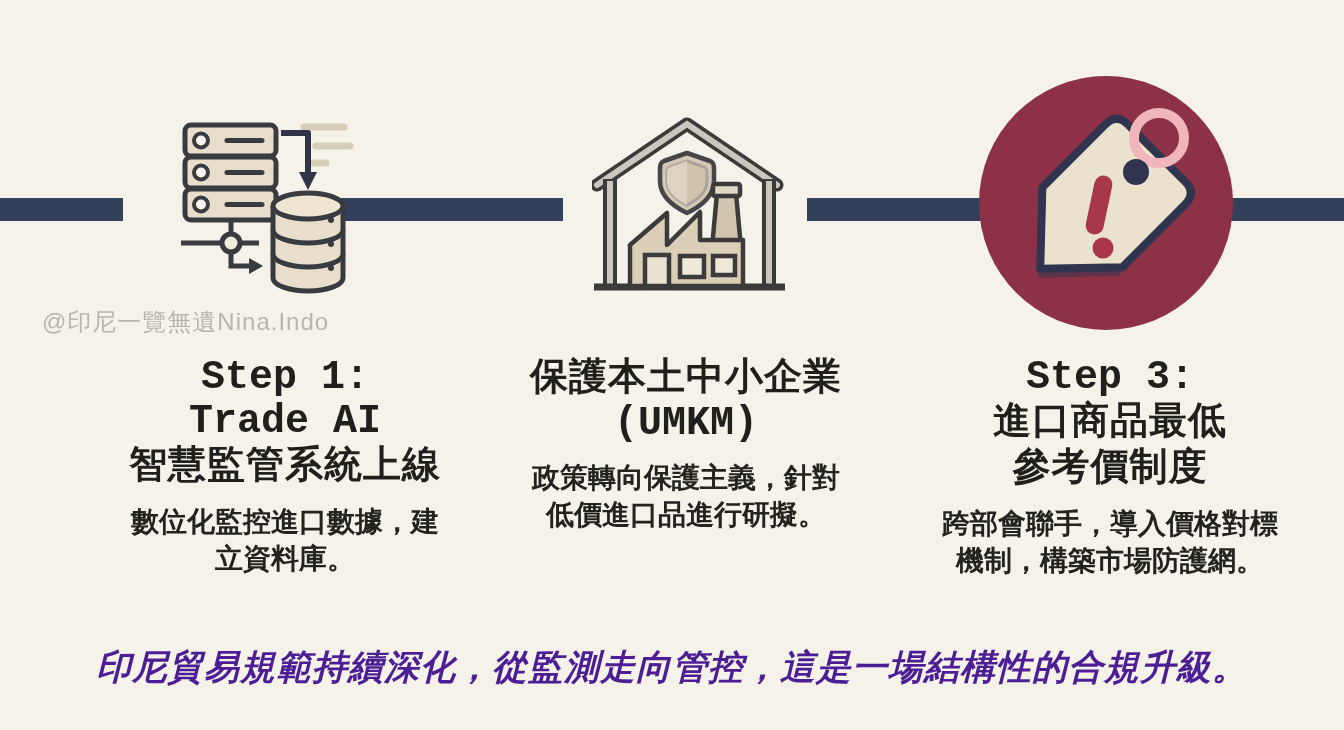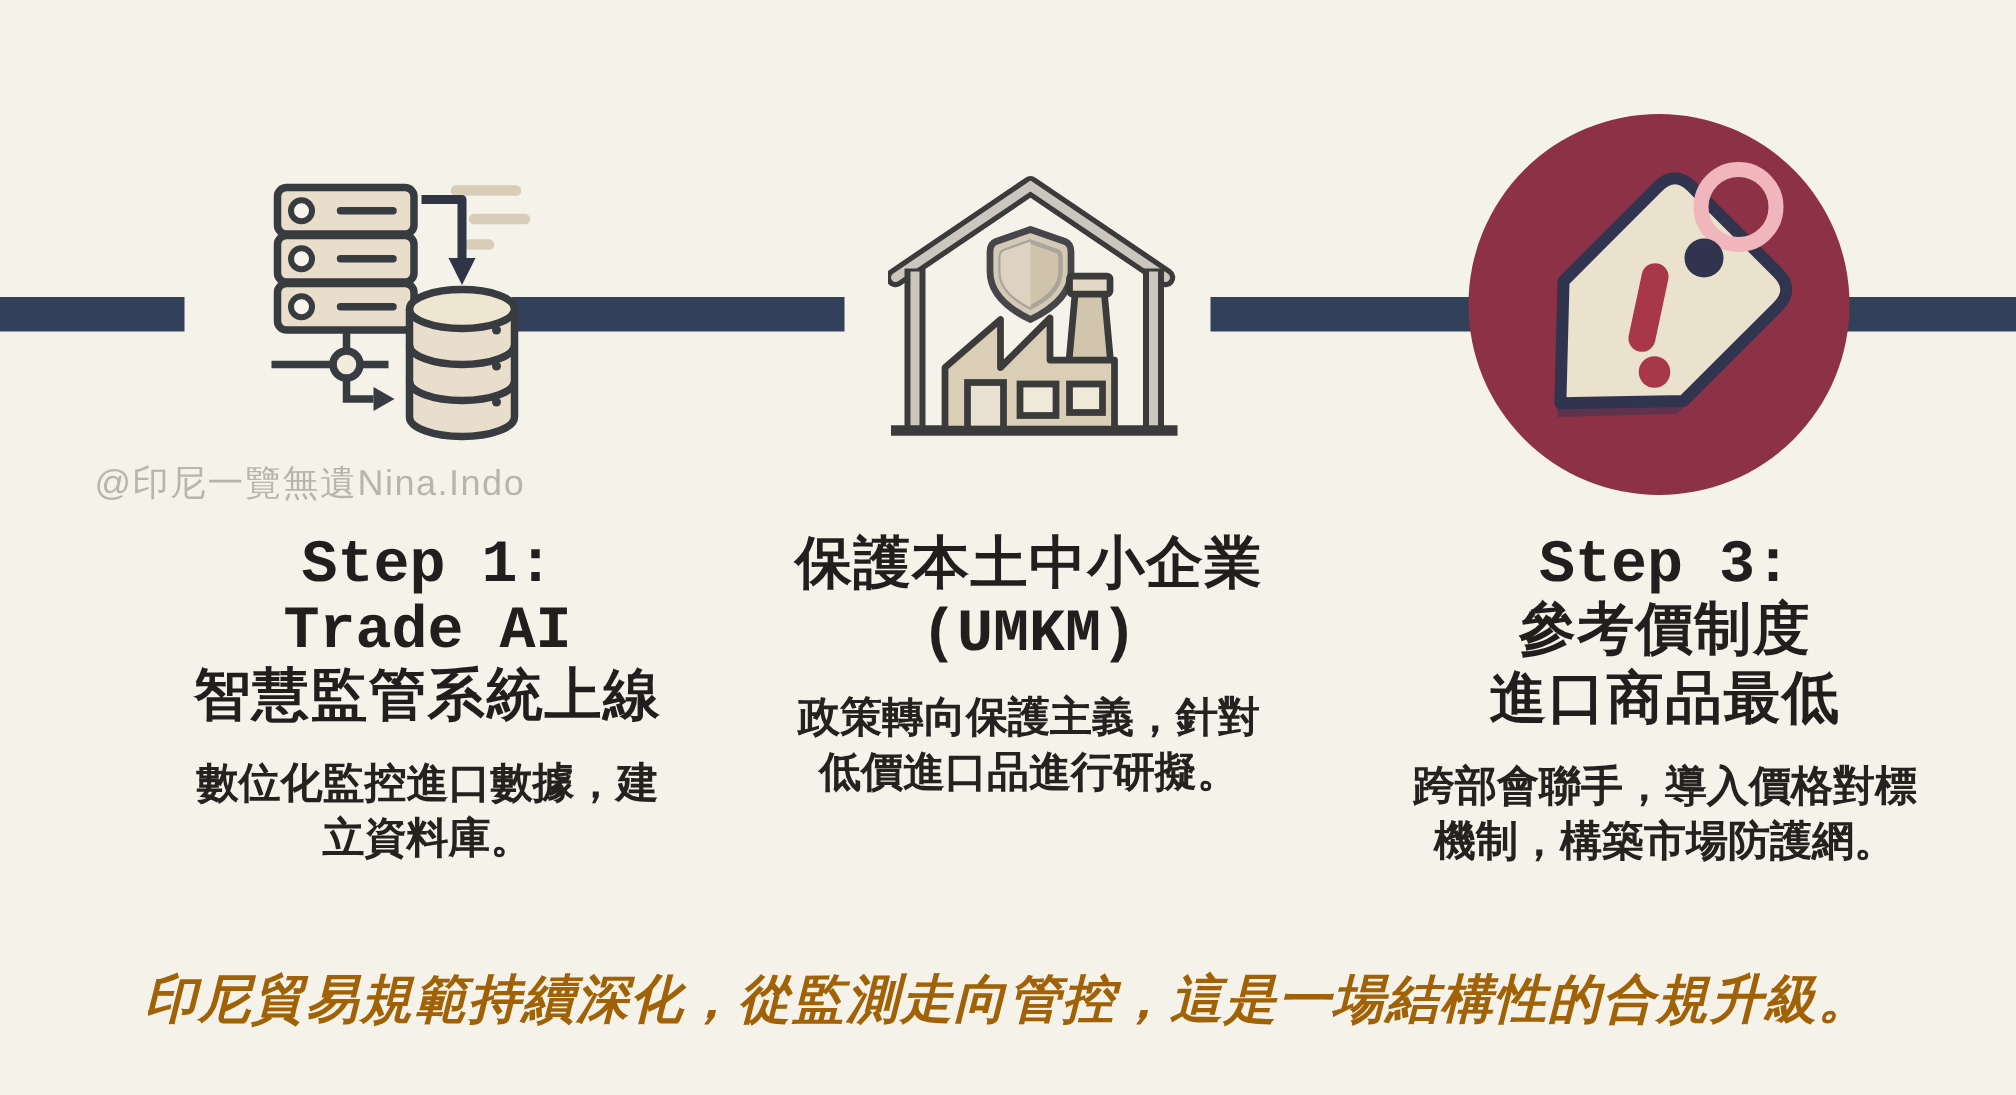--- a/index.html
+++ b/index.html
@@ -17,38 +17,38 @@
   .bar.seg3{left:807px;width:537px;}
 
   
   .icon-abs{position:absolute;z-index:2;}
   #icon-server{left:163px;top:106px;}
   #icon-factory{left:592px;top:115px;}
   #icon-tag{left:977px;top:74px;z-index:3;}
 
   
   .watermark{
-    position:absolute;left:63px;top:306px;z-index:4;
+    position:absolute;left:42px;top:306px;z-index:4;
     font-size:24px;color:#b7b5ac;letter-spacing:1px;
   }
 
   
   .step{position:absolute;top:356px;width:380px;text-align:center;z-index:4;}
   #step-1{left:95px;}
   #step-2{left:496px;}
   #step-3{left:920px;}
   .tl{color:#201f1d;}
   .tl.en{font-family:Liberation Mono, monospace;font-weight:700;font-size:40px;line-height:44px;}
   .tl.cjk{font-family:Liberation Mono, monospace;font-weight:700;font-size:38px;line-height:46px;letter-spacing:1px;}
   .desc{margin-top:13px;font-size:28px;line-height:37px;font-weight:700;color:#23221f;}
 
   
   .tagline{
     position:absolute;left:0;right:0;top:645px;text-align:center;z-index:4;
-    font-style:italic;font-weight:600;font-size:35px;line-height:1.25;color:#a16207;
+    font-style:italic;font-weight:600;font-size:35px;line-height:1.25;color:#4c1d95;
     letter-spacing:1px;
   }
 </style>
 </head>
 <body>
 
 <div class="stage">
 
   <div class="bar seg1"></div>
   <div class="bar seg2"></div>
@@ -168,22 +168,22 @@
     <div class="tl cjk">保護本土中小企業</div>
     <div class="tl en">(UMKM)</div>
     <div class="desc">
       <span>政策轉向保護主義，針對</span><br>
       <span>低價進口品進行研擬。</span>
     </div>
   </div>
 
   <div class="step" id="step-3">
     <div class="tl en">Step 3:</div>
+    <div class="tl cjk">進口商品最低</div>
     <div class="tl cjk">參考價制度</div>
-    <div class="tl cjk">進口商品最低</div>
     <div class="desc">
       <span>跨部會聯手，導入價格對標</span><br>
       <span>機制，構築市場防護網。</span>
     </div>
   </div>
 
   <div class="tagline">印尼貿易規範持續深化，從監測走向管控，這是一場結構性的合規升級。</div>
 
 </div>
 

